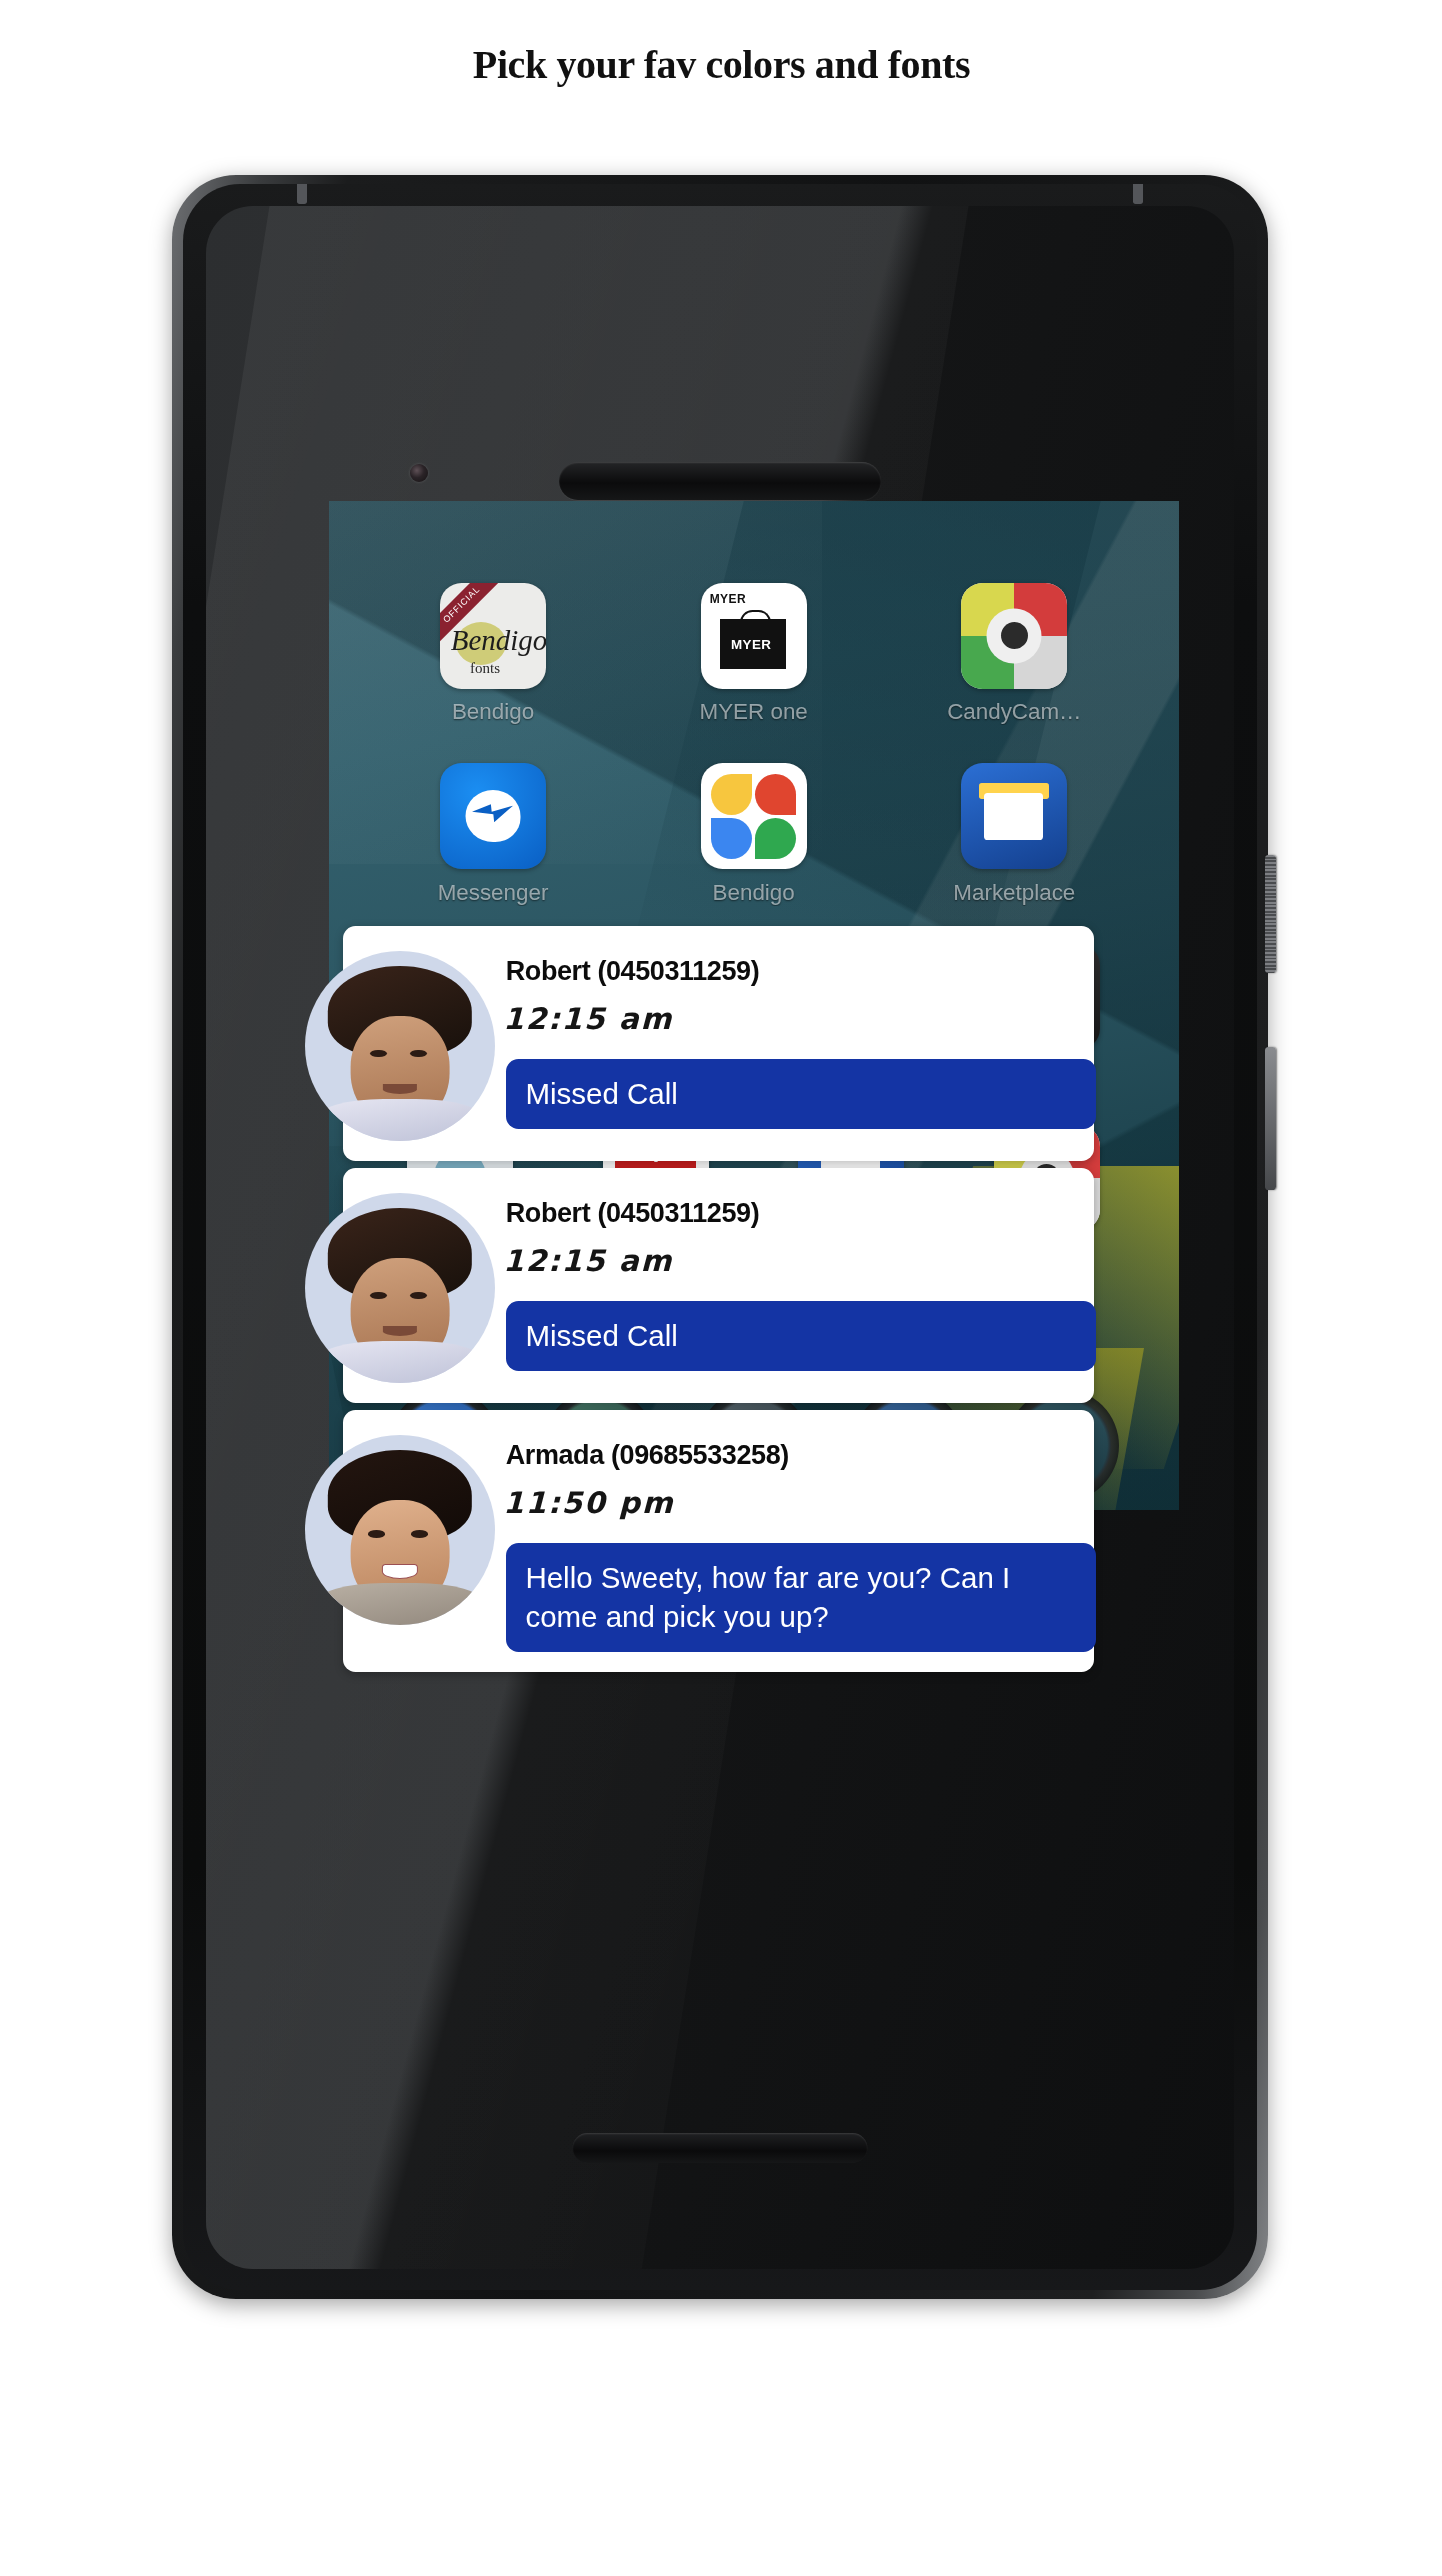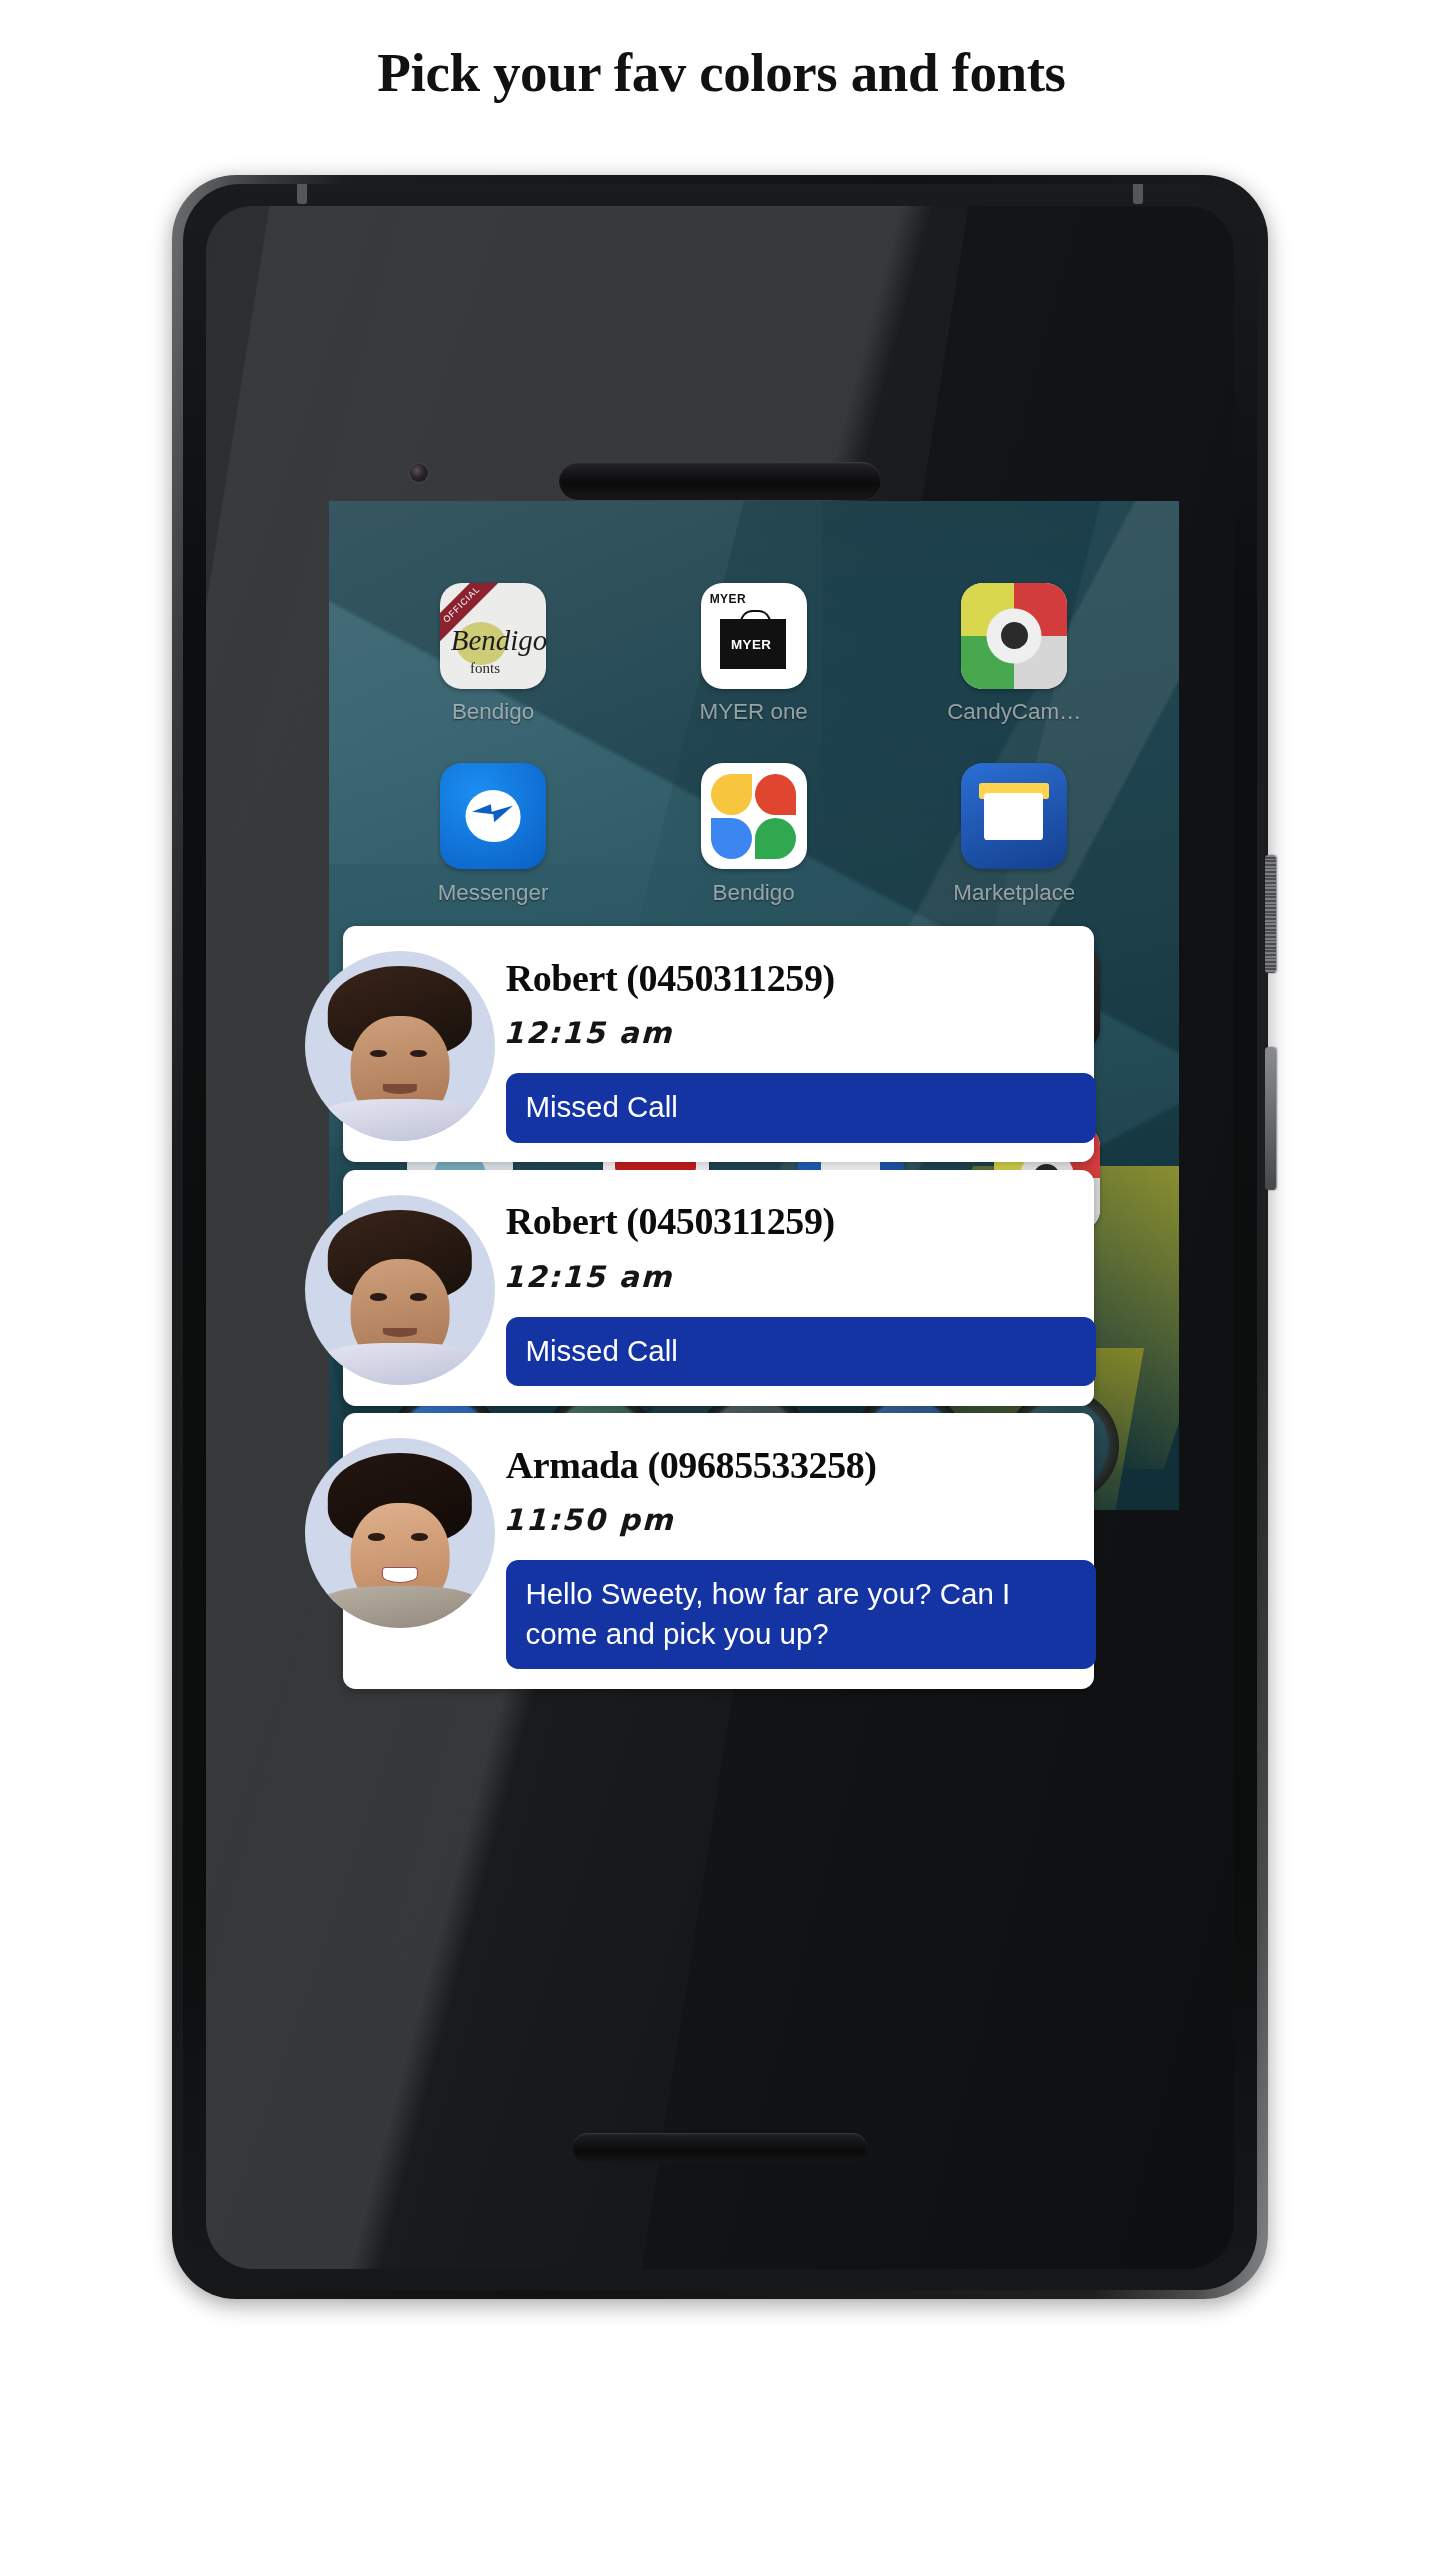--- a/index.html
+++ b/index.html
@@ -11,21 +11,21 @@
     position:relative;
   }
 
   
   .headline{
     position:absolute;
     top:43px;left:0;width:100%;
     text-align:center;
     font-family:"Liberation Serif", serif;
     font-weight:bold;
-    font-size:55px;
+    font-size:40px;
     letter-spacing:-0.4px;
     color:#111111;
     line-height:1.1;
   }
 
   
   .device{
     position:absolute;
     left:172px; top:175px;
     width:1096px; height:2124px;
@@ -236,23 +236,23 @@
     width:190px;height:190px;
     border-radius:50%;
     margin-left:-38px;
     margin-top:5.4px;
     overflow:hidden;
     background:#cfd8ea;
     position:relative;
   }
   .notif-body{flex:1 1 auto;padding-left:10.7px;padding-right:18px;min-width:0;}
   .notif-name{
-    font-family:Liberation Serif, serif;
+    font-family:Liberation Sans, sans-serif;
     font-weight:bold;
-    font-size:38px;
+    font-size:27px;
     color:#0c0c0c;
     letter-spacing:-0.4px;
     line-height:1.24;
     margin:9px 0 0 0;
     word-break:break-word;
   }
   .notif-time{
     font-family:"DejaVu Sans", sans-serif;
     font-style:italic;
     font-weight:bold;

